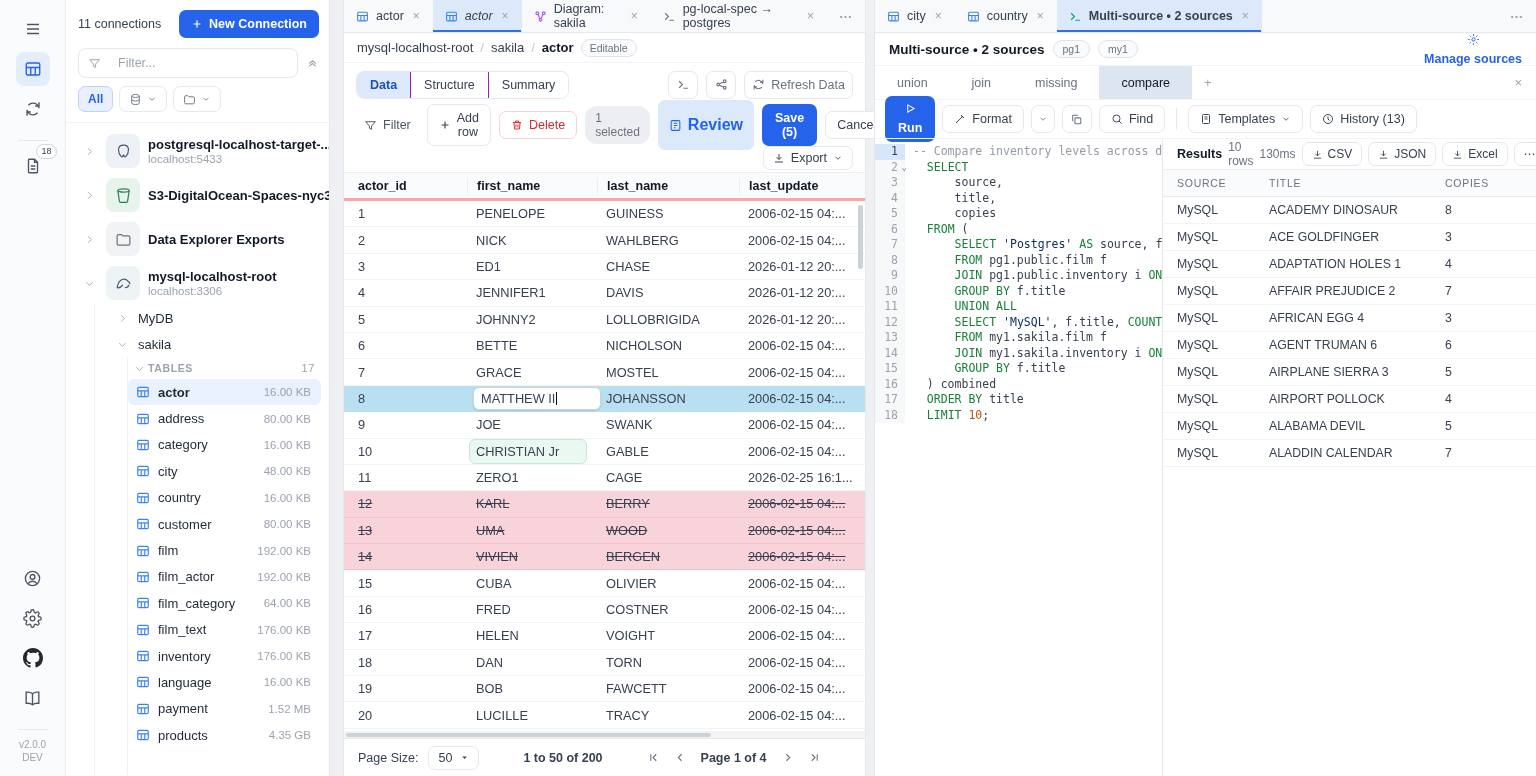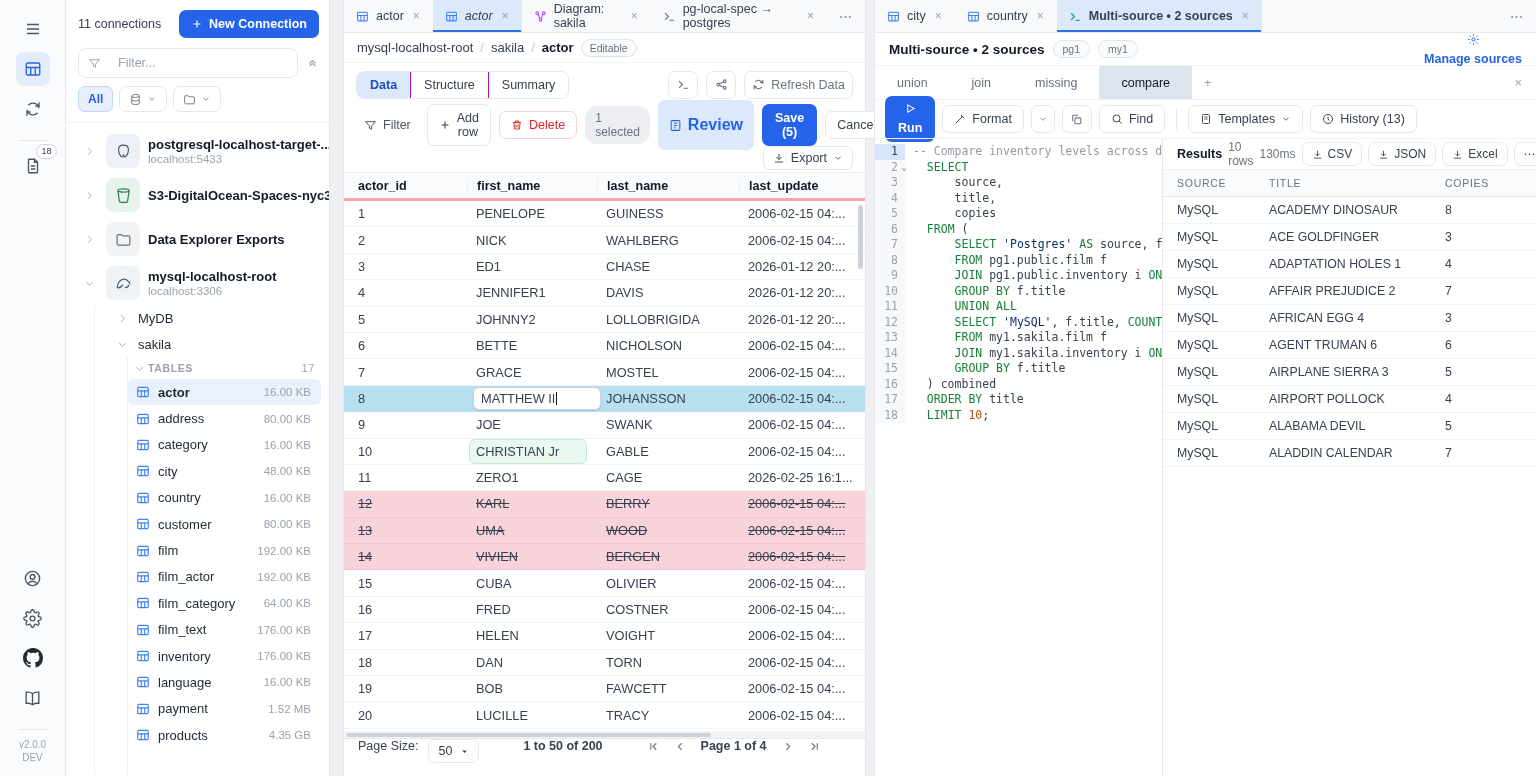--- a/index.html
+++ b/index.html
@@ -99,21 +99,21 @@
   .g-row.del { background:#f9d3da; border-bottom-color:#f3c2cb; }
   .g-row.del span { text-decoration:line-through; }
   .cell-edit-box { display:flex; align-items:center; background:#fff; border:1px solid #cbd5e1; box-shadow:0 1px 2px rgba(0,0,0,.12); border-radius:6px; height:23px; padding:0 7px; width:128px; margin-left:-3px; }
   .caret { width:1px; height:13px; background:#111; margin-left:1px; }
   .cell-edited { background:#e9f8f1; border:1px solid #c3e9d6; border-radius:6px; height:25px; display:flex; align-items:center; padding:0 6px; margin-left:-7px; width:118px; }
   .hscroll { height:7px; background:#f1f3f5; position:relative; }
   .hscroll .thumb { position:absolute; left:2px; top:1.5px; height:4px; width:70%; background:#cdd2d9; border-radius:3px; }
   .vscroll { position:absolute; right:1px; top:0; width:6px; bottom:0; }
   .vscroll .thumb { position:absolute; top:4px; left:0; width:5px; height:64px; background:#cdd2d9; border-radius:3px; }
   .g-wrap { position:relative; flex:1; display:flex; flex-direction:column; overflow:hidden; }
-  .pag { height:38px; border-top:1px solid #e6e8ec; display:flex; align-items:flex-start; gap:10px; padding:0 14px; font-size:12.5px; color:#374151; }
+  .pag { height:38px; border-top:1px solid #e6e8ec; display:flex; align-items:center; gap:10px; padding:0 14px; font-size:12.5px; color:#374151; }
   .pg-select { display:flex; align-items:center; gap:8px; border:1px solid #e6e8ec; border-radius:7px; padding:4px 9px; cursor:pointer; }
   .pg-range { margin-left:34px; font-weight:600; }
   .pg-nav { margin-left:34px; display:flex; align-items:center; gap:14px; color:#6b7280; }
   .pg-nav .nav-ic { cursor:pointer; display:flex; }
   .pg-page { color:#374151; font-weight:600; }
 
   
   .right { flex:1; background:#fff; margin-left:8px; border-left:1px solid #e6e8ec; display:flex; flex-direction:column; overflow:hidden; }
   .ms-head { height:33px; display:flex; align-items:center; padding:0 14px; gap:8px; border-bottom:1px solid #f1f3f5; }
   .ms-title { font-size:13.5px; font-weight:700; color:#111827; }

